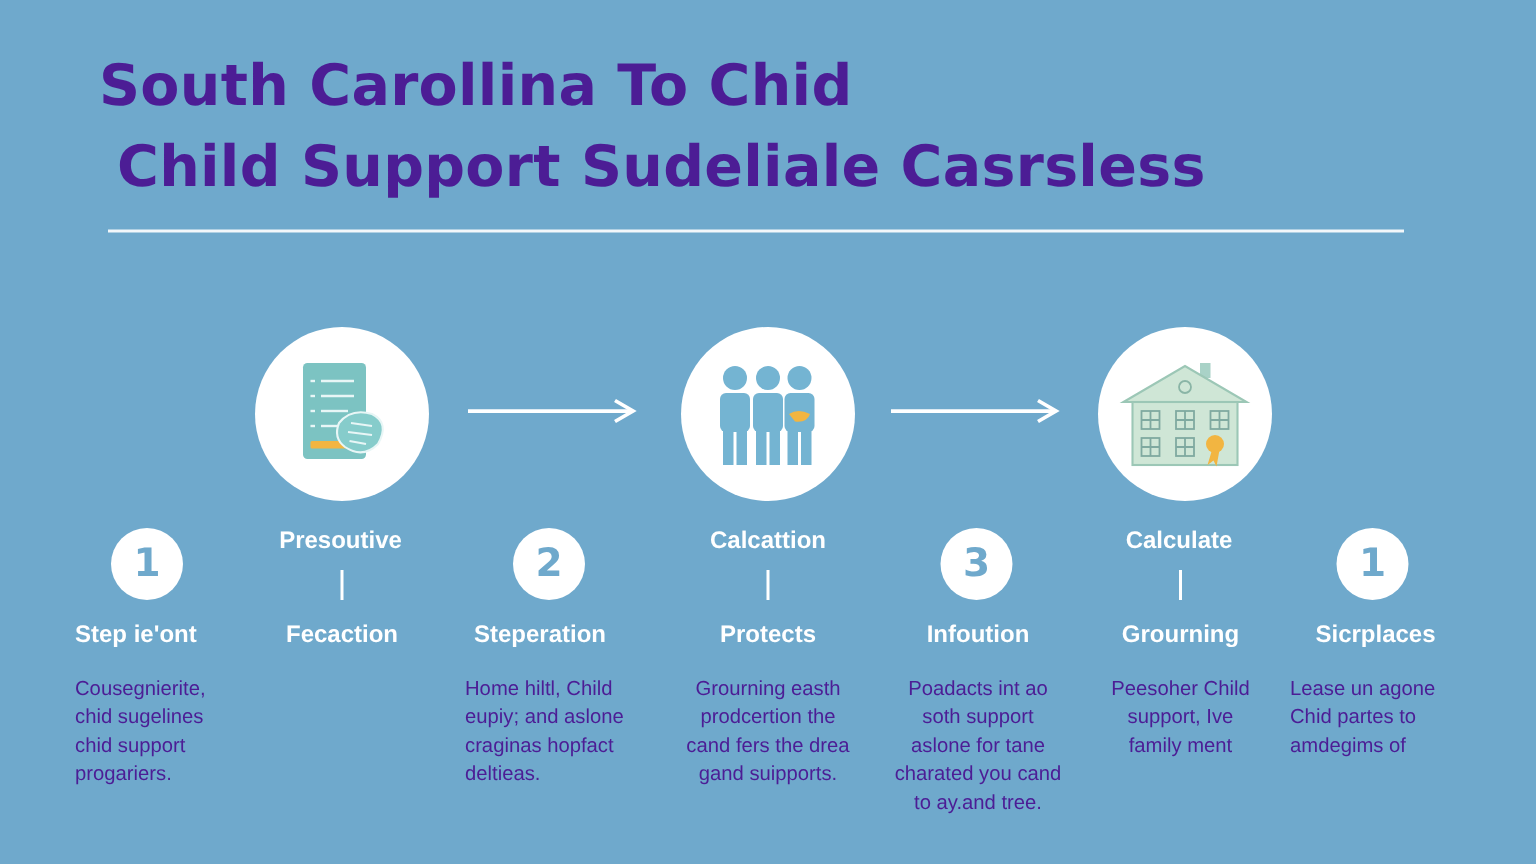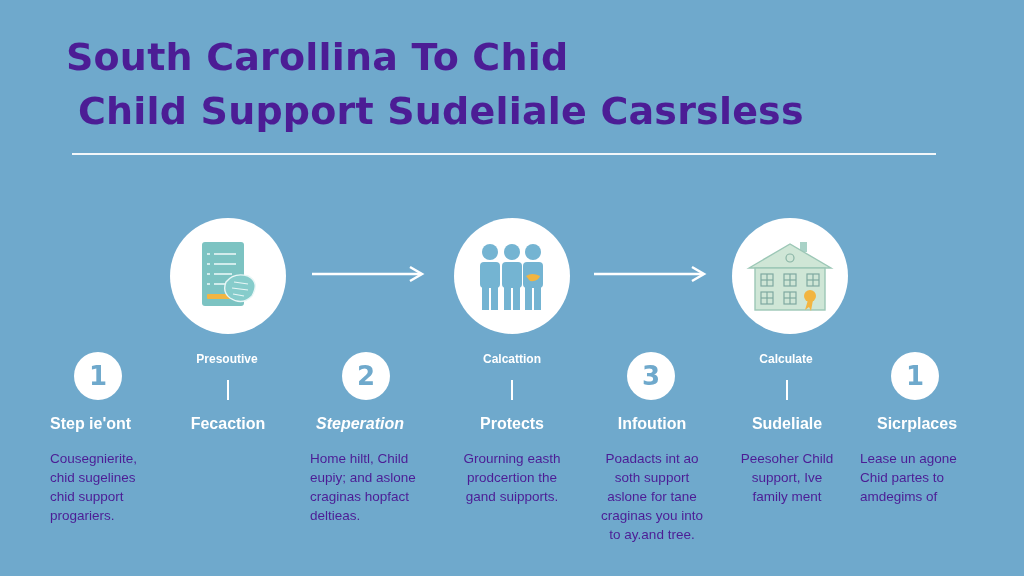--- a/index.html
+++ b/index.html
@@ -31,21 +31,21 @@
       position: absolute; height: 20px;
     }
     .num {
       position: absolute; width: 48px; height: 48px; border-radius: 50%;
       background: #ffffff; color: #6fa9cc;
       font-family: "DejaVu Sans", sans-serif; font-weight: bold; font-size: 26px;
       display: flex; align-items: center; justify-content: center;
     }
     .label-top {
       position: absolute; width: 140px; text-align: center;
-      font-weight: bold; font-size: 12px; color: #ffffff;
+      font-weight: bold; font-size: 16px; color: #ffffff;
     }
     .tick {
       position: absolute; width: 2px; height: 20px; background: #ffffff;
     }
     .col {
       position: absolute; width: 150px;
     }
     .col .h {
       font-weight: bold; font-size: 16px; line-height: 20px; margin-bottom: 15px;
     }
@@ -165,51 +165,52 @@
     <div>chid support</div>
     <div>progariers.</div>
   </div>
 </div>
 
 <div class="col center" style="left:158px; top:414px; width:140px;text-align:center;">
   <div class="h">Fecaction</div>
 </div>
 
 <div class="col left" style="left:310px; top:414px; width:140px;">
-  <div class="h" style="padding-left:6px;font-style:italic;">Steperation</div>
+  <div class="h" style="padding-left:6px;">Steperation</div>
   <div class="b">
     <div>Home hiltl, Child</div>
     <div>eupiy; and aslone</div>
     <div>craginas hopfact</div>
     <div>deltieas.</div>
   </div>
 </div>
 
 <div class="col center" style="left:444px; top:414px; width:136px;">
   <div class="h">Protects</div>
   <div class="b">
     <div>Grourning easth</div>
     <div>prodcertion the</div>
+    <div>cand fers the drea</div>
     <div>gand suipports.</div>
   </div>
 </div>
 
 <div class="col center" style="left:586px; top:414px; width:132px;">
   <div class="h">Infoution</div>
   <div class="b">
     <div>Poadacts int ao</div>
     <div>soth support</div>
     <div>aslone for tane</div>
-    <div>craginas you into</div>
+    <div>charated you cand</div>
     <div>to ay.and tree.</div>
   </div>
 </div>
 
 <div class="col center" style="left:724px; top:414px; width:126px;">
-  <div class="h">Sudeliale</div>
+  <div class="h">Grourning</div>
   <div class="b">
     <div>Peesoher Child</div>
     <div>support, Ive</div>
     <div>family ment</div>
   </div>
 </div>
 
 <div class="col center" style="left:854px; top:414px; width:126px;">
   <div class="h">Sicrplaces</div>
   <div class="b" style="text-align:left; padding-left:6px;">

